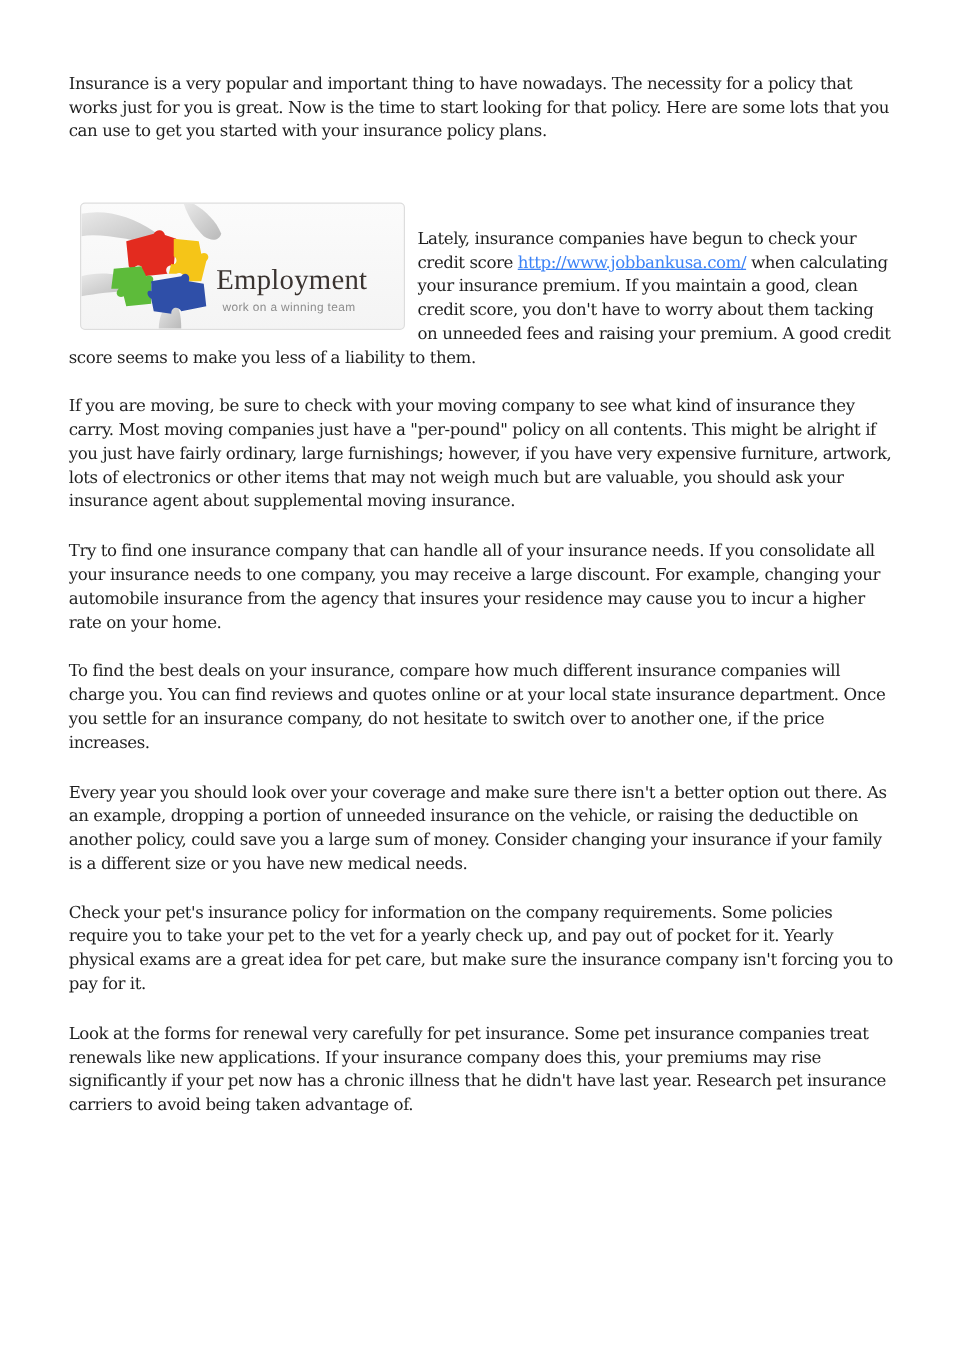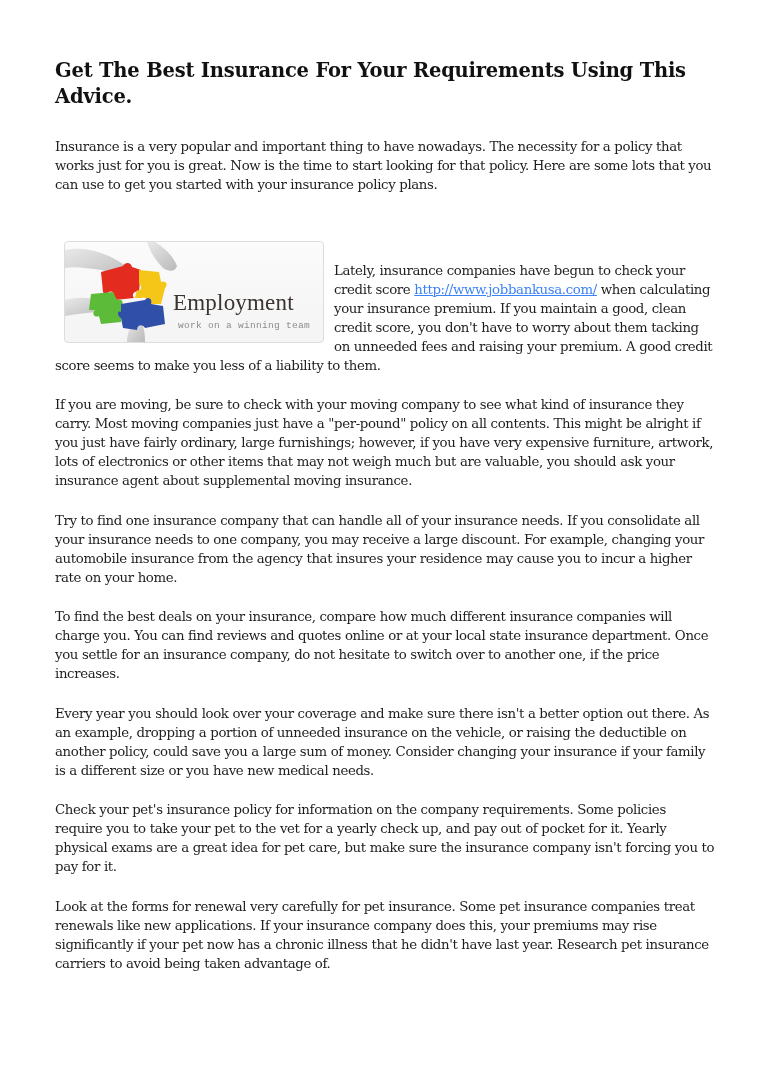--- a/index.html
+++ b/index.html
@@ -74,33 +74,32 @@
       font-family: Liberation Serif, serif;
       font-size: 23px;
       color: #3a3330;
       letter-spacing: 0.2px;
       line-height: 26px;
     }
     .emp-tag {
       position: absolute;
       left: 113px;
       top: 78px;
-      font-family: Liberation Mono, monospace;
+      font-family: Liberation Sans, sans-serif;
       font-size: 9.5px;
       color: #8c8c8c;
       letter-spacing: 0.3px;
       line-height: 12px;
     }
   </style>
 </head>
 <body>
 
 <div class="page">
 
-  <h1 class="title">Get The Best Insurance For Your Requirements Using This Advice.</h1>
 
   <p>Insurance is a very popular and important thing to have nowadays. The necessity for a policy that works just for you is great. Now is the time to start looking for that policy. Here are some lots that you can use to get you started with your insurance policy plans.</p>
 
   <div class="img-spacer"></div>
 
   <div class="float-image">
     <svg class="hands" viewBox="0 0 258 100" width="258" height="100">
       <defs>
         <linearGradient id="handg" x1="0" y1="0" x2="1" y2="1">
           <stop offset="0" stop-color="#e9e9e9"></stop>

